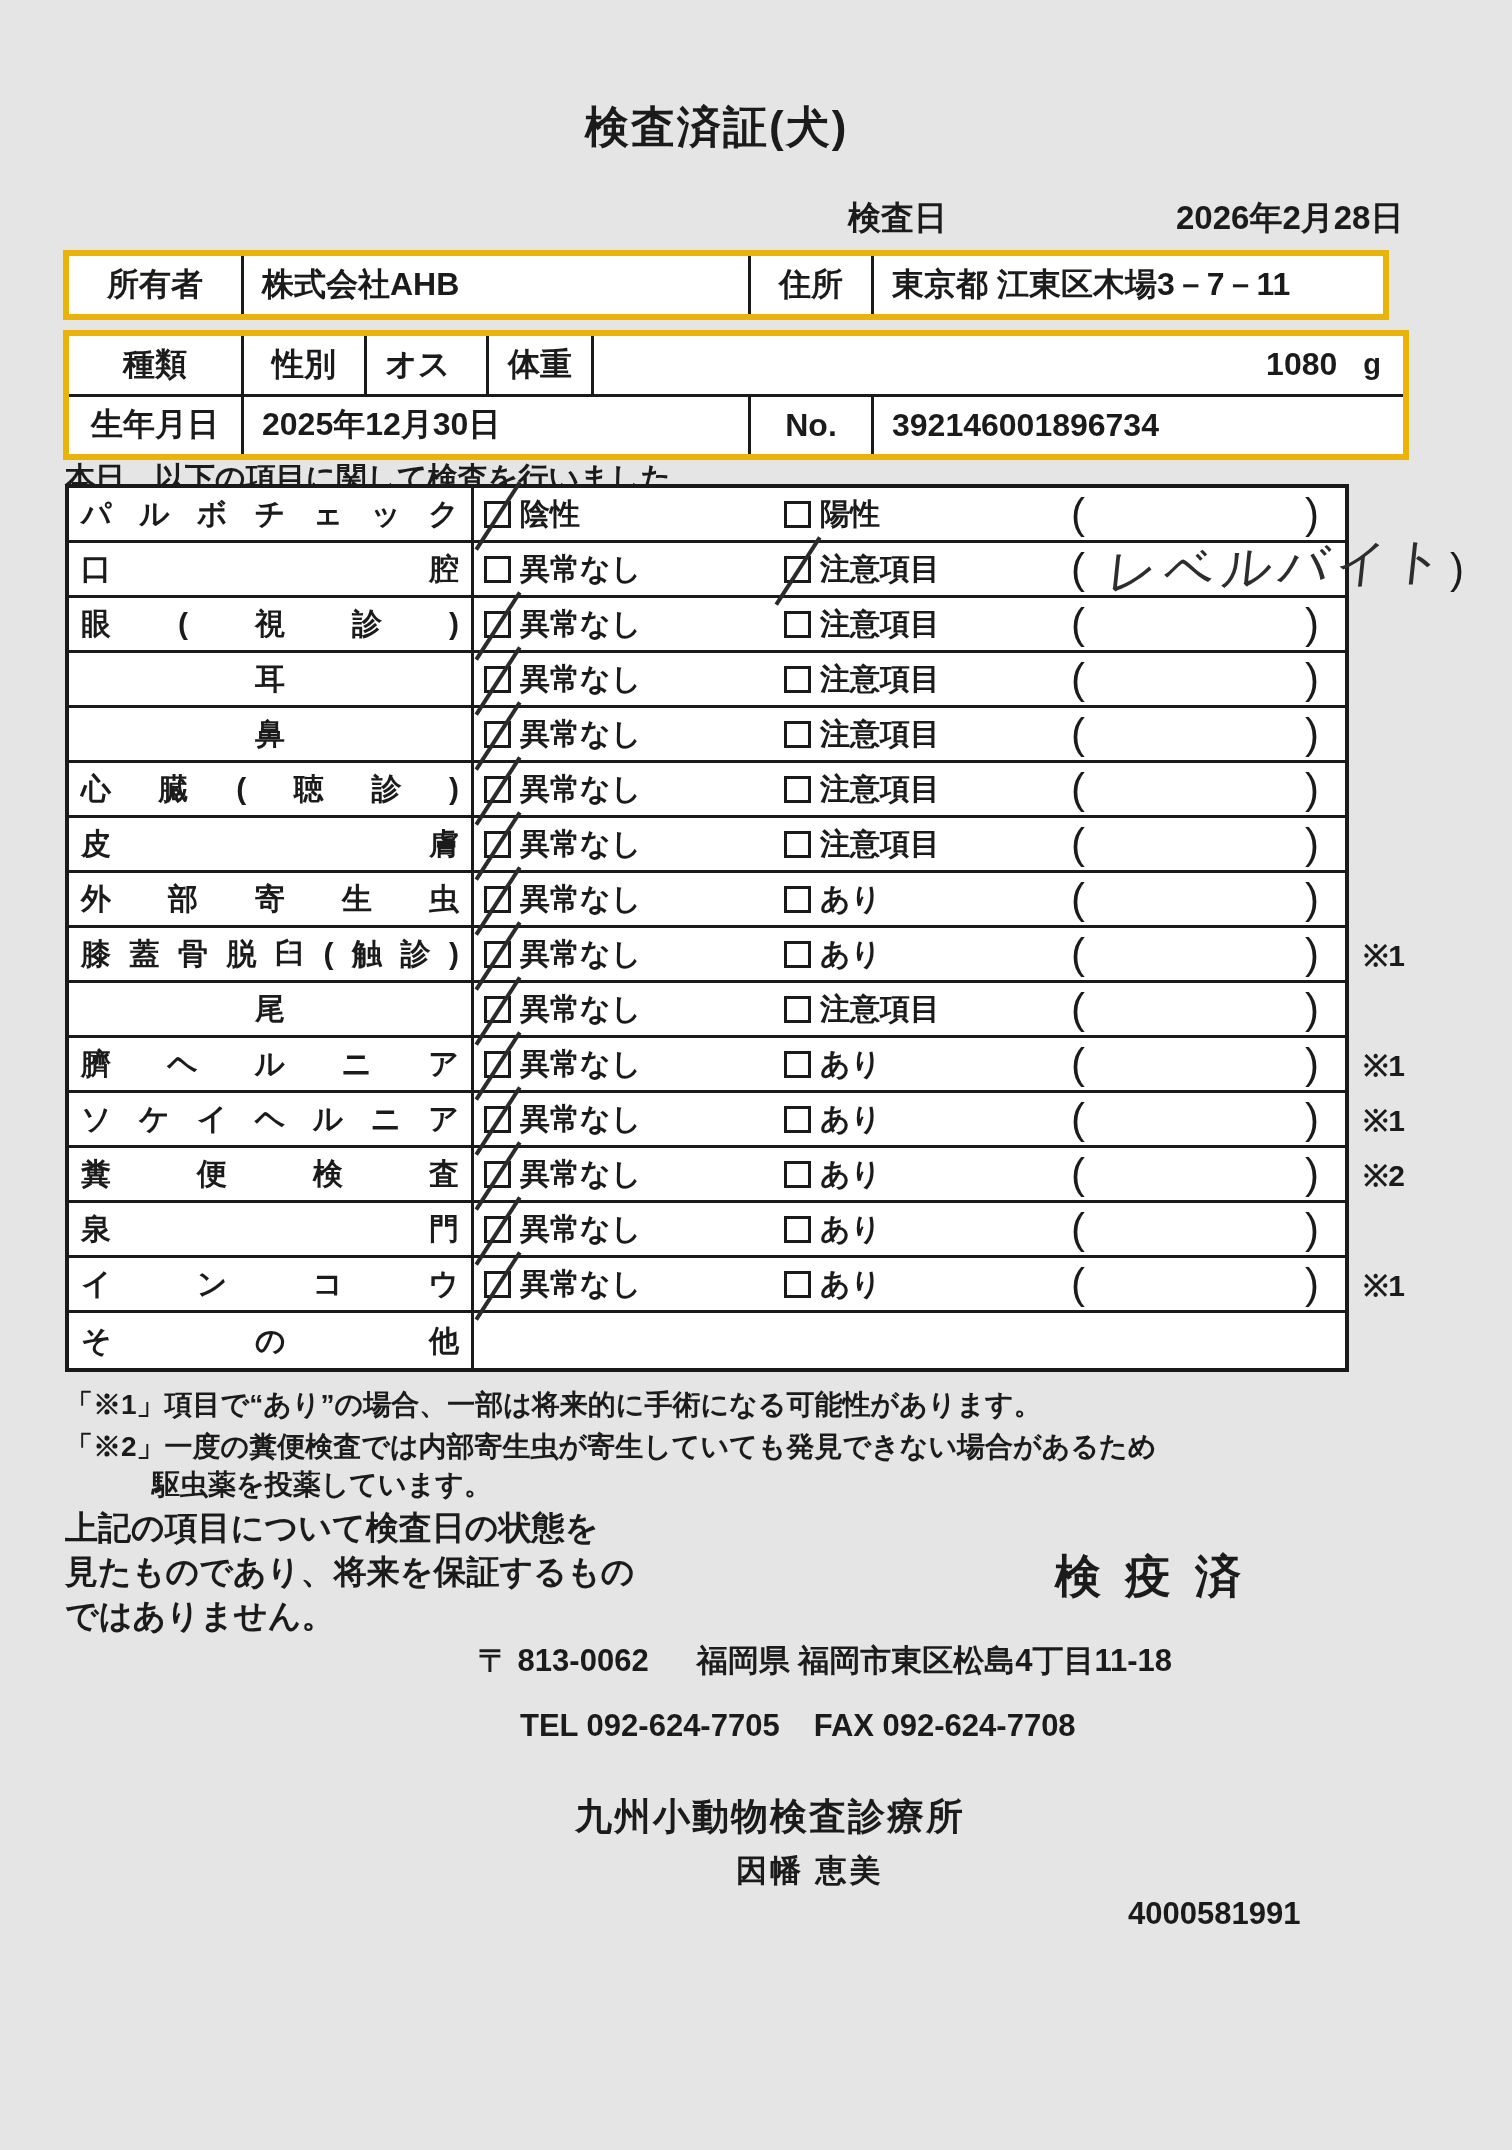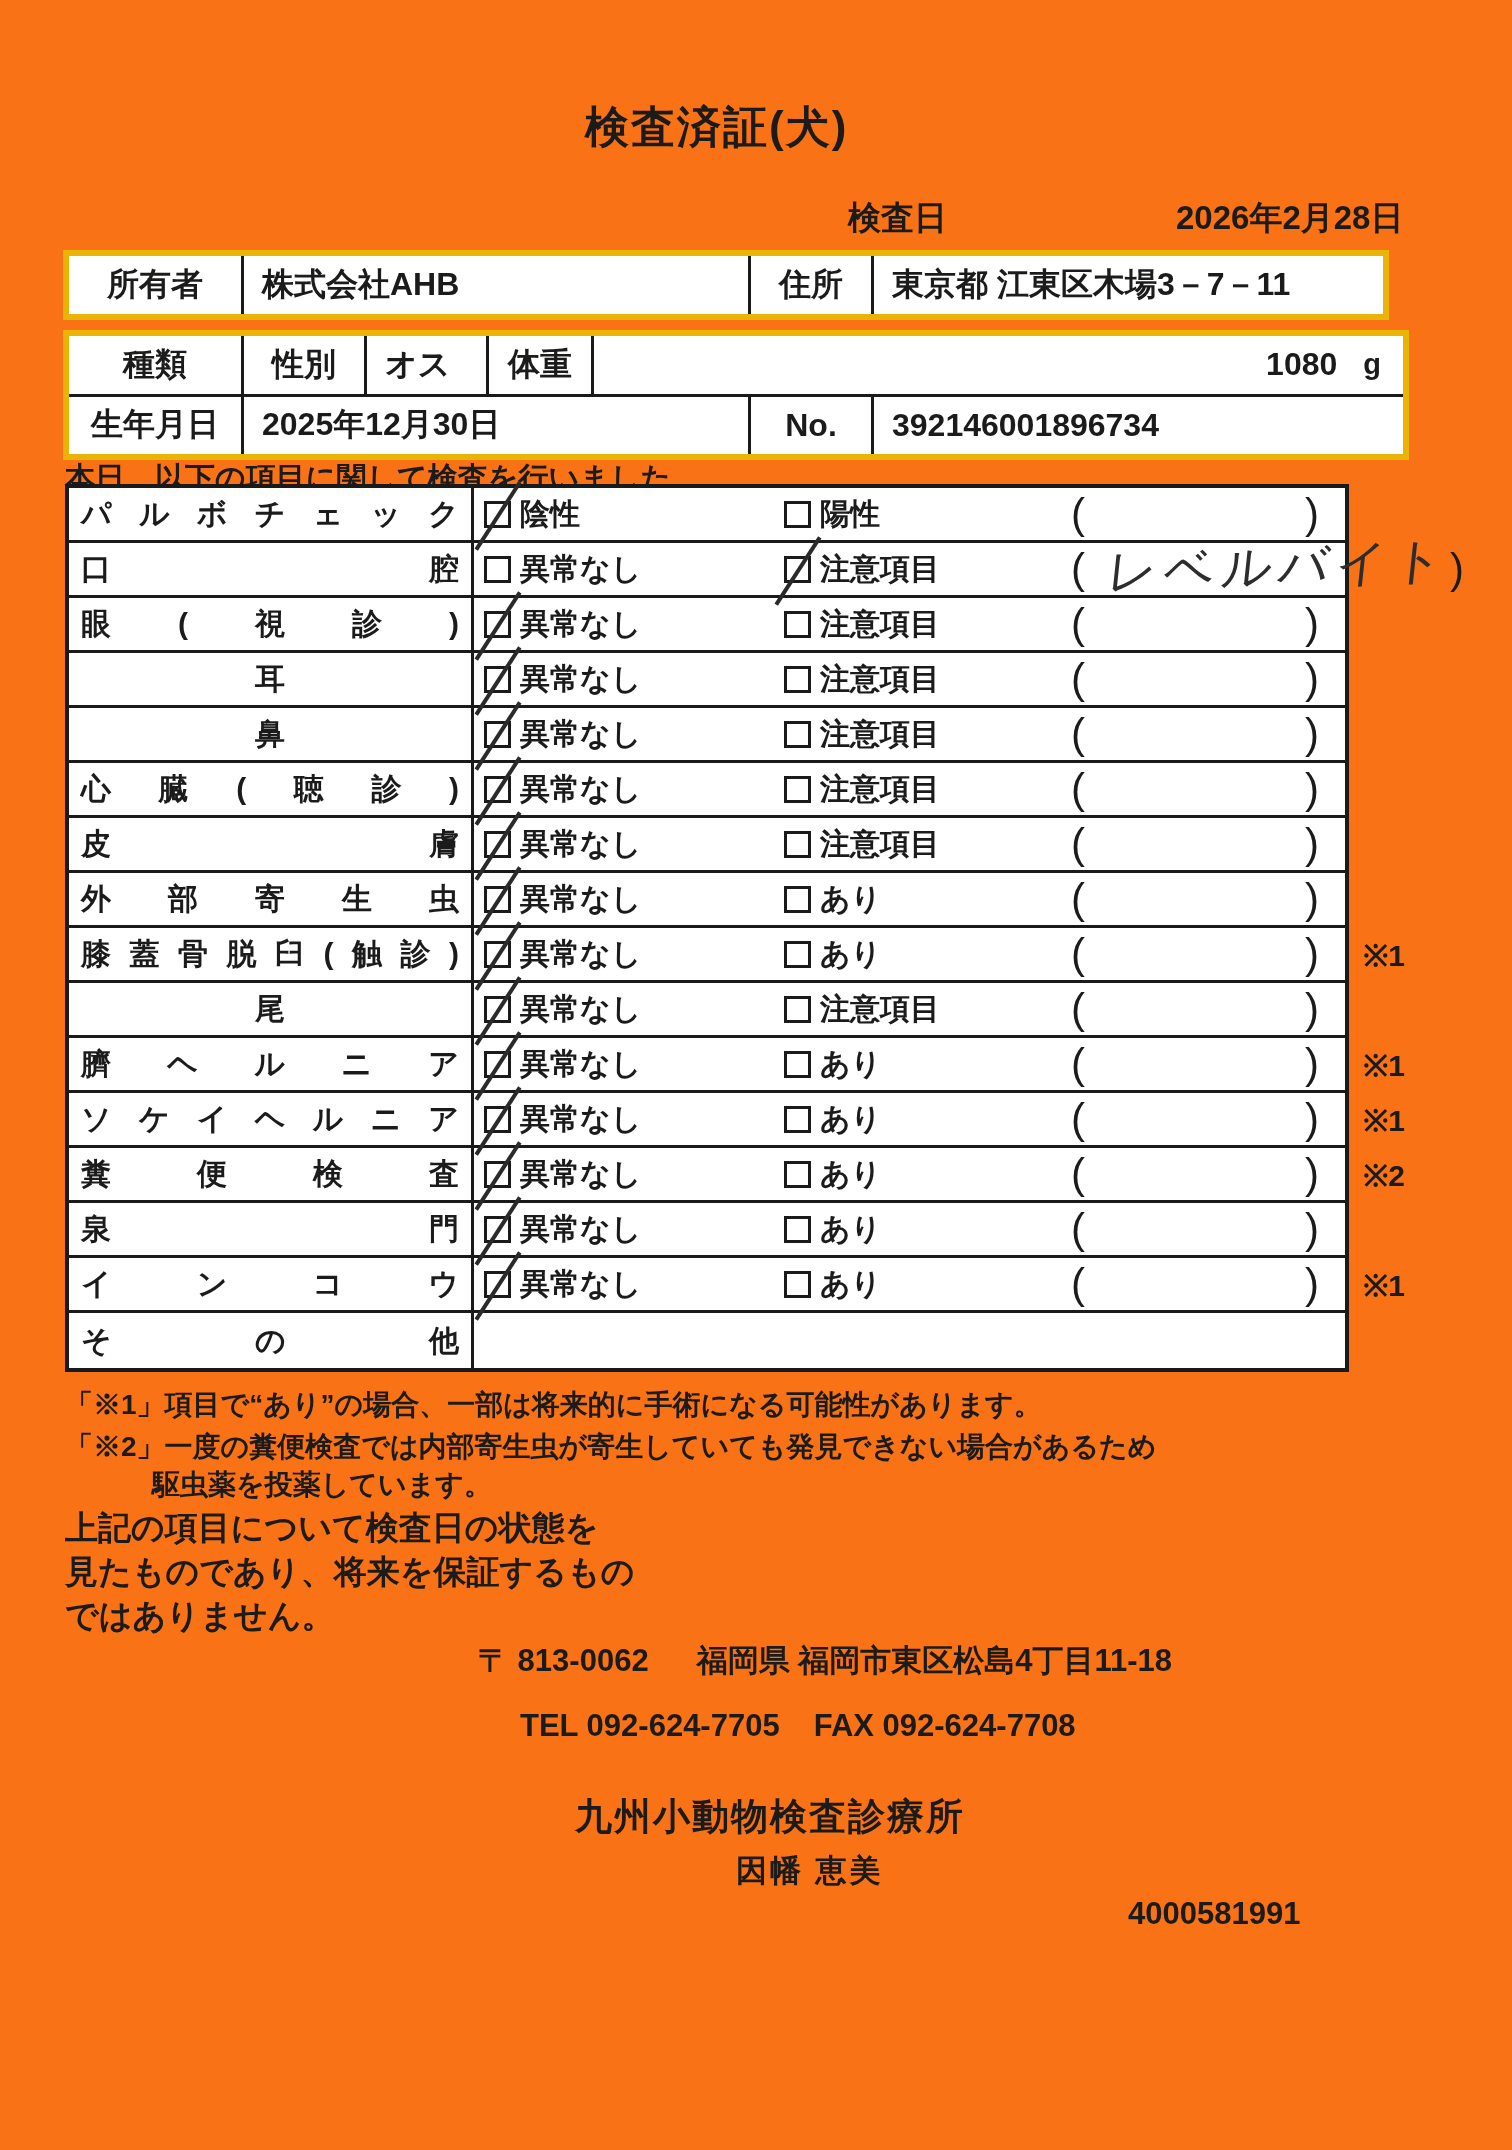--- a/index.html
+++ b/index.html
@@ -1,16 +1,16 @@
 <!DOCTYPE html>
 <html><head>
 <meta charset="utf-8">
 <style>
   html,body{margin:0;padding:0;background:#ffffff;}
-  .page{position:relative;width:1512px;height:2150px;background:#f97316;overflow:hidden;
+  .page{position:relative;width:1512px;height:2150px;background:#e5e5e5;overflow:hidden;
         font-family:"Liberation Sans",sans-serif;color:#1b1b1b;}
   .abs{position:absolute;}
 
   .title{left:585px;top:98px;font-size:44px;font-weight:bold;letter-spacing:2px;}
   .insp-label{left:848px;top:196px;font-size:33px;font-weight:bold;}
   .insp-date{left:1176px;top:196px;font-size:33px;font-weight:bold;}
 
   
   .htable{position:absolute;display:flex;flex-direction:column;border:6px solid #eab308;box-sizing:border-box;background:#fff;}
   .t1{left:63px;top:250px;width:1326px;height:70px;}
@@ -499,20 +499,21 @@
   <div class="abs fn fn1">「※1」項目で“あり”の場合、一部は将来的に手術になる可能性があります。</div>
   <div class="abs fn fn2">「※2」一度の糞便検査では内部寄生虫が寄生していても発見できない場合があるため</div>
   <div class="abs disclaimer">
     <div>上記の項目について検査日の状態を</div>
     <div>見たものであり、将来を保証するもの</div>
     <div>ではありません。</div>
   </div>
 
   <div class="abs fn fn2b">駆虫薬を投薬しています。</div>
 
+  <div class="abs stamp">検疫済</div>
 
   <div class="abs postal-line">
     <span>〒 813-0062</span><span class="gap"></span><span>福岡県 福岡市東区松島4丁目11-18</span>
   </div>
 
   <div class="abs tel-line">
     <span>TEL 092-624-7705</span><span class="gap"></span><span>FAX 092-624-7708</span>
   </div>
 
   <div class="abs clinic-name">九州小動物検査診療所</div>

